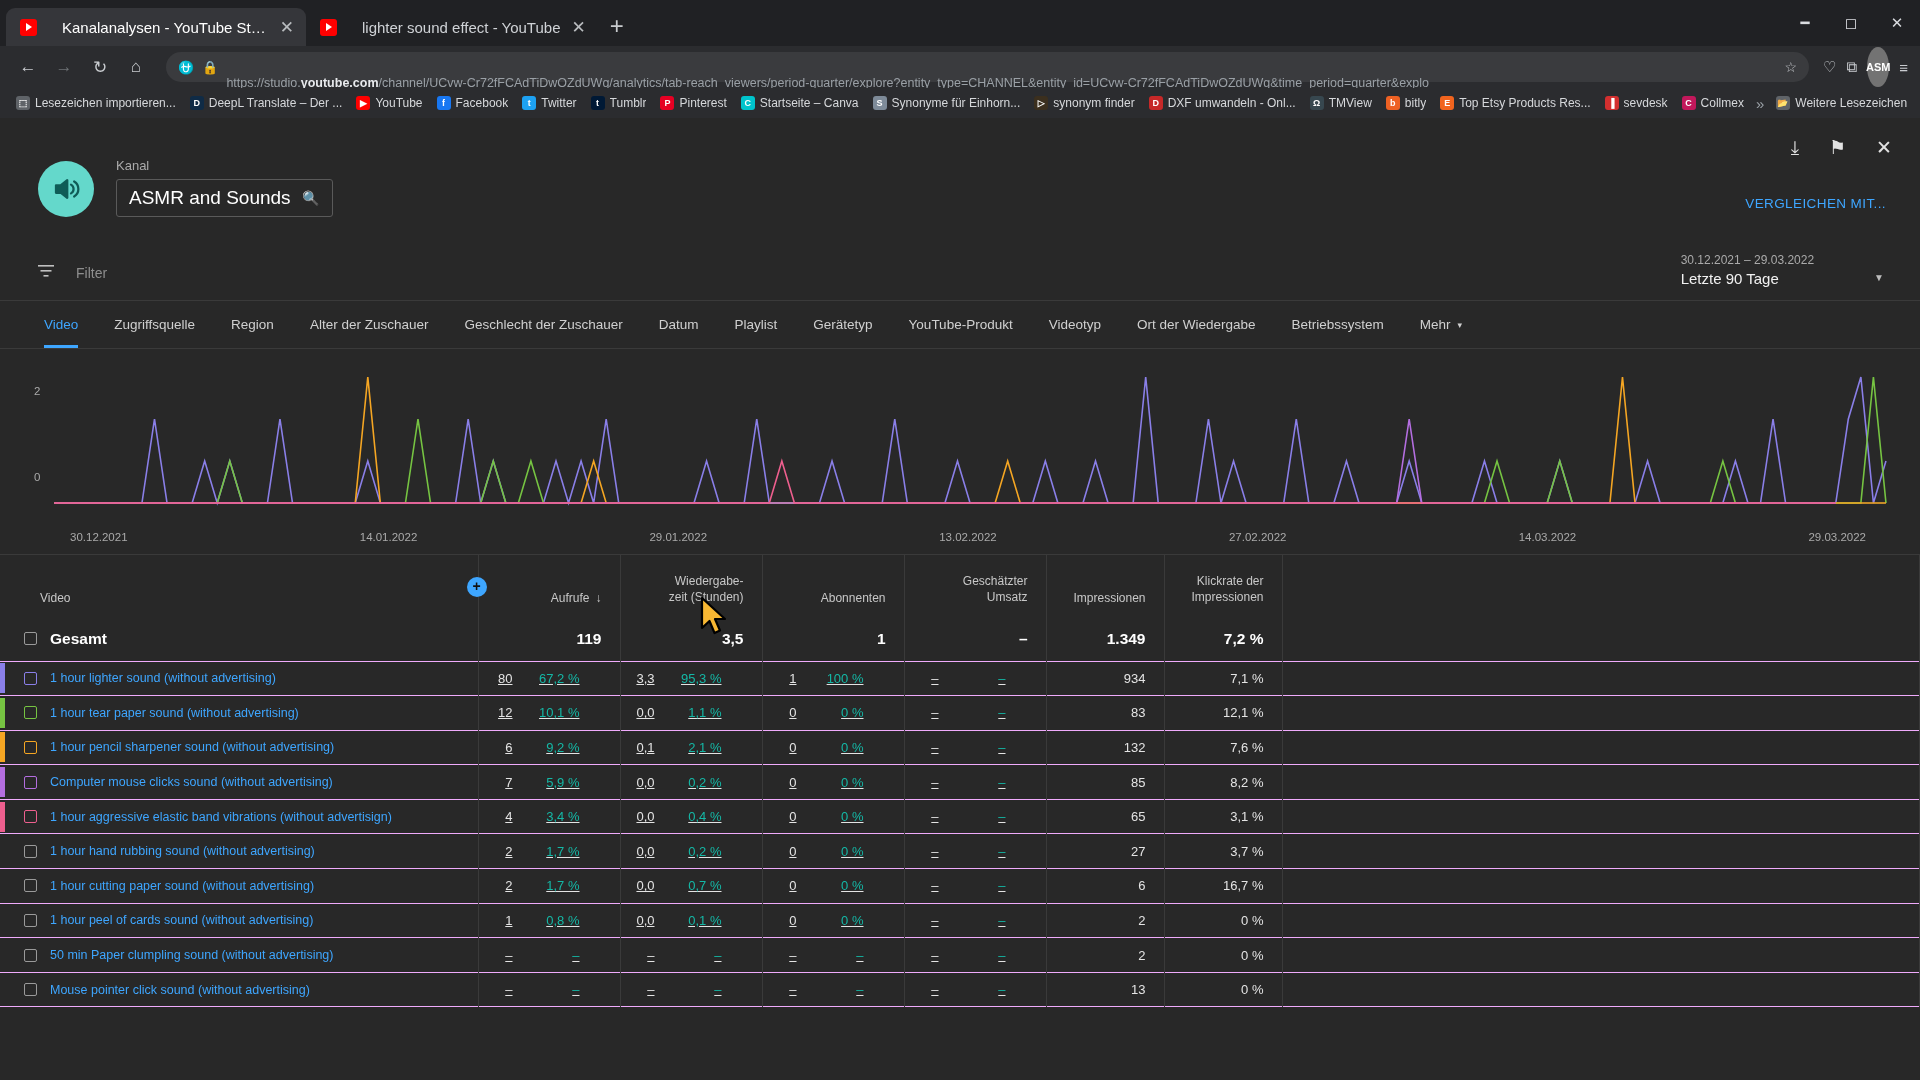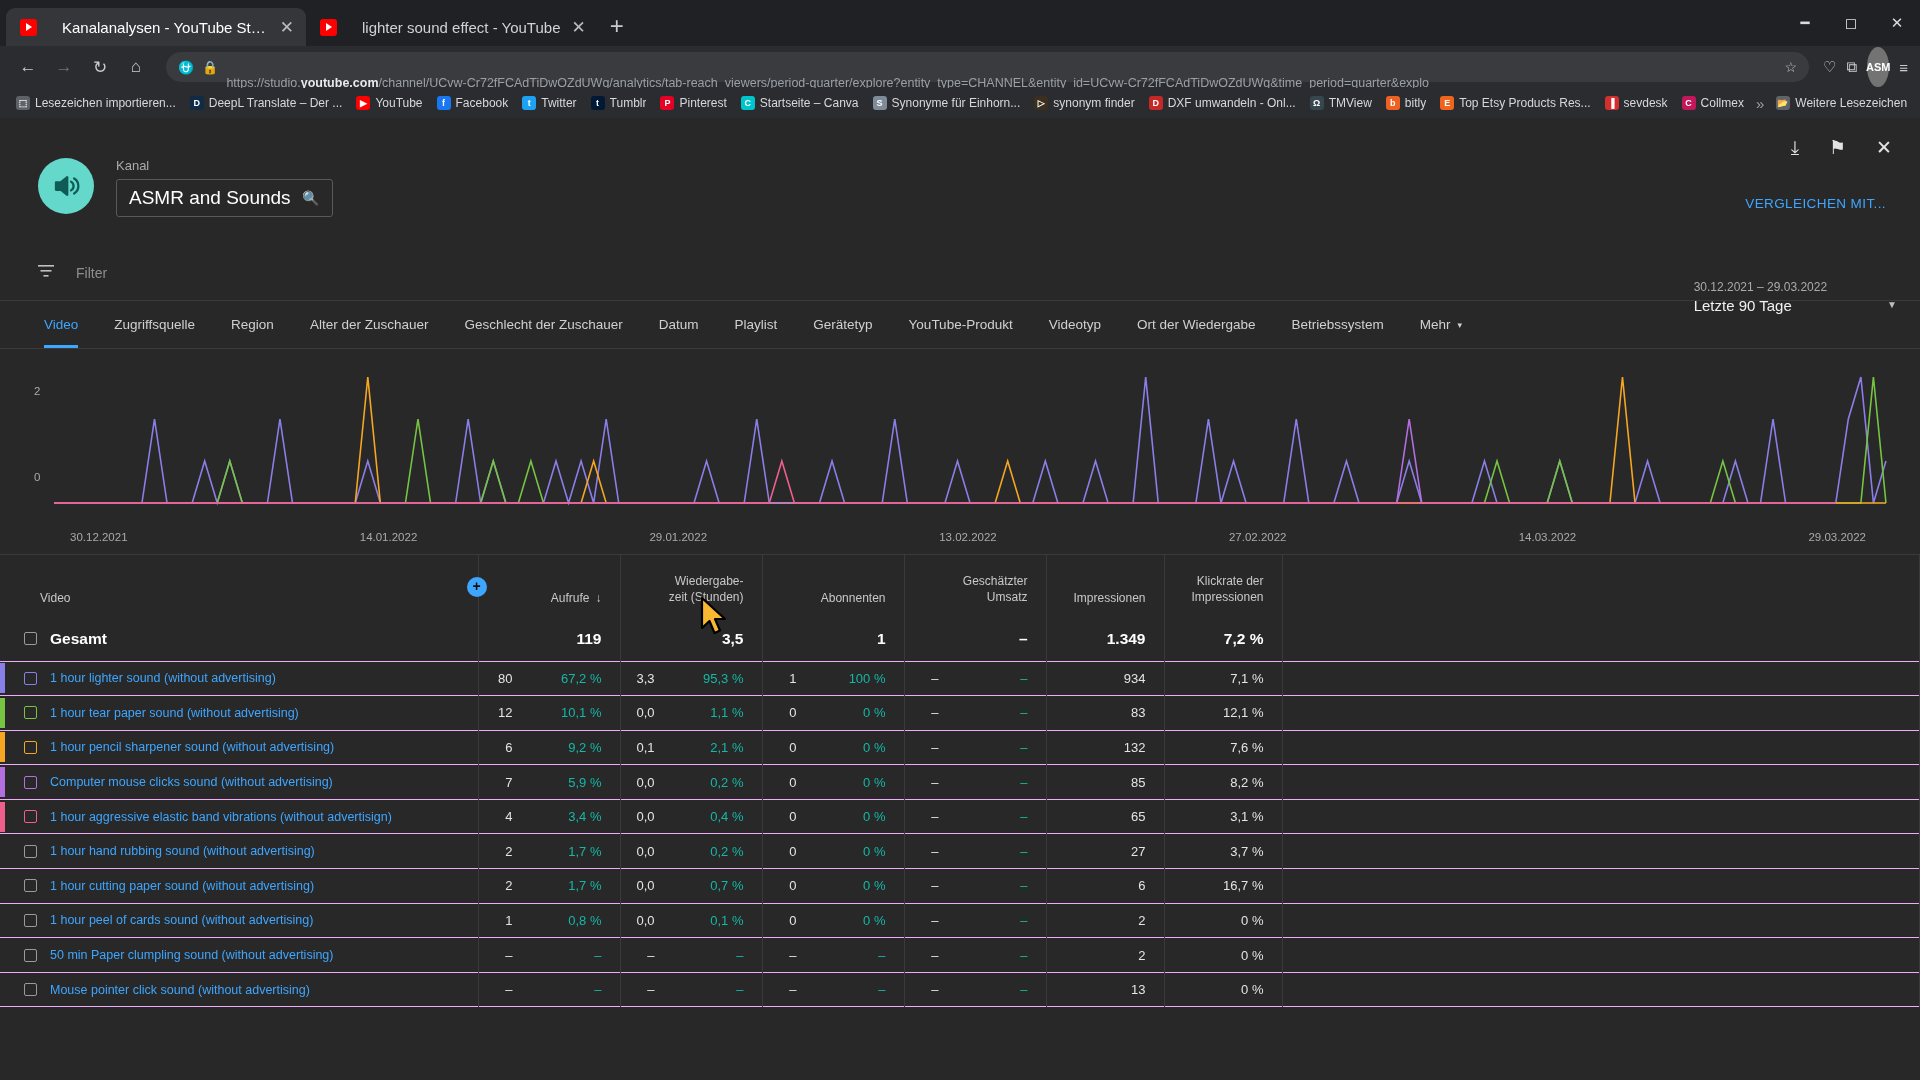--- a/index.html
+++ b/index.html
@@ -82,21 +82,21 @@
             font-size: 9px; color: #fff; font-weight: 700; }
   .bm-lbl { max-width: 150px; overflow: hidden; text-overflow: ellipsis; }
   .bm-sep { color: #9aa0a6; font-size: 15px; padding: 0 4px; }
 
   
   .page { flex: 1; background: #282828; position: relative; overflow: hidden; }
 
   .topicons { position: absolute; right: 28px; top: 18px; display: flex; gap: 30px; align-items: center; }
   .topicon { color: #e3e3e3; font-size: 19px; }
 
-  .chanhead { display: flex; align-items: center; gap: 22px; padding: 36px 12px 0 38px; }
+  .chanhead { display: flex; align-items: flex-end; gap: 22px; padding: 36px 12px 0 38px; }
   .chanavatar {
     width: 56px; height: 56px; border-radius: 50%; background: #64d8cb;
     display: flex; align-items: center; justify-content: center; flex: 0 0 56px;
   }
   .chan-meta { padding-top: 4px; }
   .chan-lbl { font-size: 13px; color: #aaa; margin-bottom: 6px; }
   .chan-box {
     display: inline-flex; align-items: center; gap: 12px;
     border: 1px solid #5a5a5a; border-radius: 3px; padding: 7px 12px;
   }
@@ -108,21 +108,21 @@
     color: #3ea6ff; font-size: 13.5px; letter-spacing: .4px; font-weight: 500;
   }
 
   .filterrow {
     margin-top: 28px; height: 56px; display: flex; align-items: center;
     padding: 0 28px 0 38px; border-bottom: 1px solid #3a3a3a;
     position: relative;
   }
   .filter-ico { color: #c0c0c0; font-size: 15px; margin-right: 22px; }
   .filter-ph { font-size: 14px; color: #8e8e8e; }
-  .daterange { position: absolute; right: 23px; top: 8px; display: flex; align-items: center; gap: 60px; margin-top: 27px; }
+  .daterange { position: absolute; right: 36px; top: 8px; display: flex; align-items: center; gap: 60px; }
   .dr-text { text-align: left; }
   .dr-sub { font-size: 12px; color: #aaa; margin-bottom: 3px; }
   .dr-main { font-size: 15px; color: #f1f1f1; }
   .dr-caret { color: #bdbdbd; font-size: 10px; margin-top: 14px; }
 
   .tabs {
     display: flex; align-items: stretch; gap: 0; padding-left: 26px;
     border-bottom: 1px solid #3a3a3a; height: 48px;
   }
   .atab {
@@ -169,21 +169,21 @@
   .vidcell { display: flex; align-items: center; gap: 13px; padding-left: 24px; position: relative; }
   .colorbar { position: absolute; left: 0; top: -8px; bottom: -8px; width: 5px; }
   .cb { width: 13px; height: 13px; border: 1.6px solid #9a9a9a; border-radius: 2px; flex: 0 0 13px; }
   .vidname {
     font-size: 12.5px; color: #3ea6ff; white-space: nowrap;
     overflow: hidden; text-overflow: ellipsis;
   }
   .row-total td { font-size: 15.5px; font-weight: 700; color: #fff; height: 44px; }
   .row-total .vidname { color: #fff; font-size: 15.5px; font-weight: 700; }
   .num { text-align: right; padding-right: 18px; }
-  .numpair { display: flex; justify-content: space-between; align-items: baseline; gap: 21px; padding-right: 18px; }
+  .numpair { display: flex; justify-content: flex-start; align-items: baseline; gap: 21px; padding-right: 18px; text-decoration: underline; }
   .np-a { min-width: 34px; text-align: right; }
   .np-b { min-width: 46px; text-align: right; color: #14b8a6; }
 
   
   .cursor { position: absolute; left: 700px; top: 479px; pointer-events: none; z-index: 50; }
 </style>
 </head>
 <body>
 
 <div class="browser">

